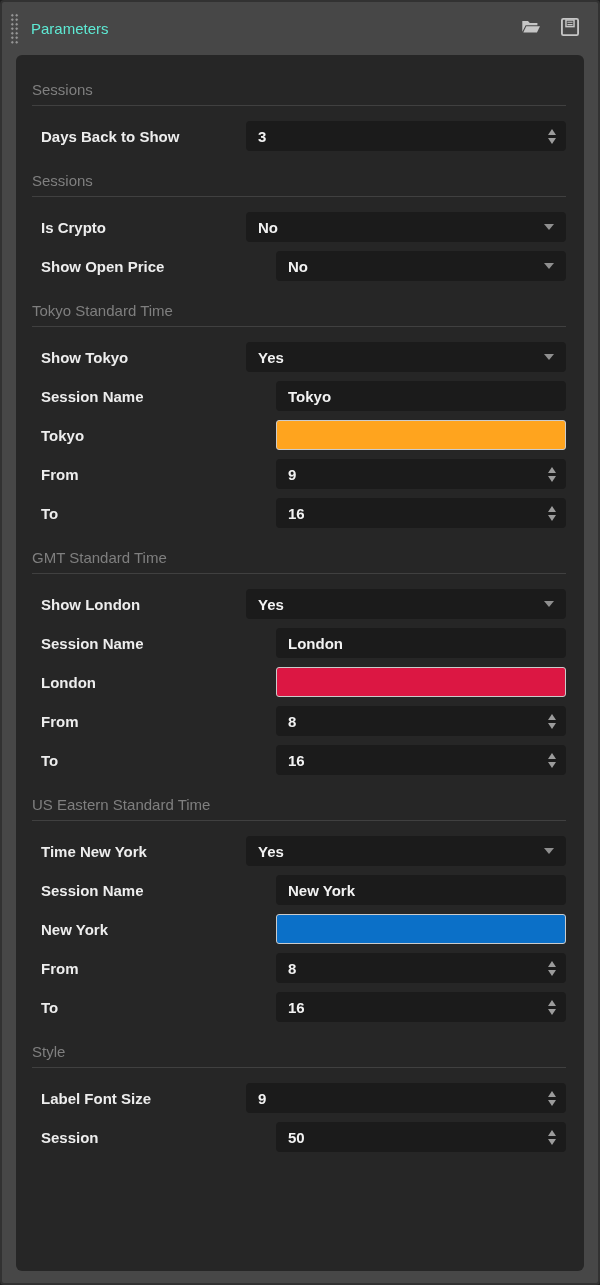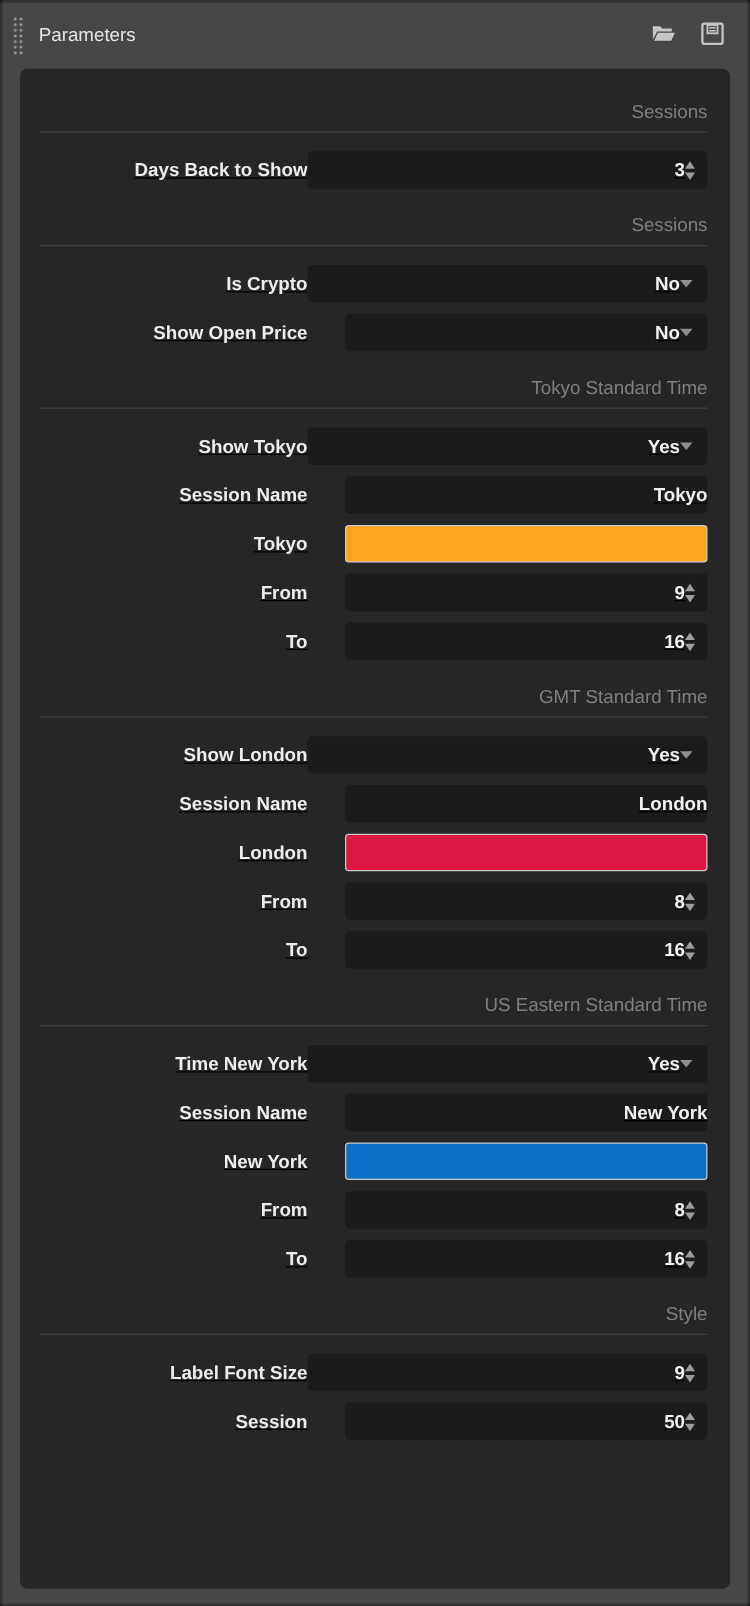--- a/index.html
+++ b/index.html
@@ -12,35 +12,35 @@
     display:flex;flex-direction:column;
     font-family:"Liberation Sans", sans-serif;
     overflow:hidden;
   }
   .header{flex:0 0 53px;display:flex;align-items:center;padding:0 16px 0 8px;}
   .grip{
     width:9px;height:32px;margin-right:12px;cursor:grab;
     background-image:radial-gradient(circle,#9c9c9c 1px,transparent 1.3px);
     background-size:4.5px 4.5px;background-position:0 0;
   }
-  .title{color:#e5e5e5;font-size:15px;}
+  .title{color:#5eead4;font-size:15px;}
   .spacer{flex:1;}
   .icon-btn{width:24px;height:24px;margin-left:15px;cursor:pointer;display:flex;align-items:center;justify-content:center;background:none;border:none;padding:0;}
   .card{
     flex:1;margin:0 14px 12px 14px;
     background:#262626;border-radius:6px;
     padding:10px 18px 16px 16px;
     overflow:hidden;
   }
-  .section{margin-top:21px;text-align:right;}
+  .section{margin-top:21px;}
   .section.first{margin-top:16px;}
   .section-title{color:#7f7f7f;font-size:15px;line-height:17px;}
   .divider{border-bottom:1px solid #404040;margin-top:7px;}
   .rows{margin-top:15px;}
-  .row{display:flex;align-items:center;height:30px;text-decoration:underline;}
+  .row{display:flex;align-items:center;height:30px;}
   .row + .row{margin-top:9px;gap:30px;}
   .row-label{flex:0 0 214px;padding-left:9px;color:#ededed;font-size:15px;font-weight:bold;}
   .control{
     flex:1;height:30px;background:#1b1b1b;border-radius:4px;
     display:flex;align-items:center;cursor:pointer;
   }
   .control .value{flex:1;padding-left:12px;color:#f2f2f2;font-size:15px;font-weight:bold;
     white-space:nowrap;overflow:hidden;}
   .control.textinput{cursor:text;}
   .control.colorswatch{border:1px solid #cbcbcb;border-radius:3px;}

